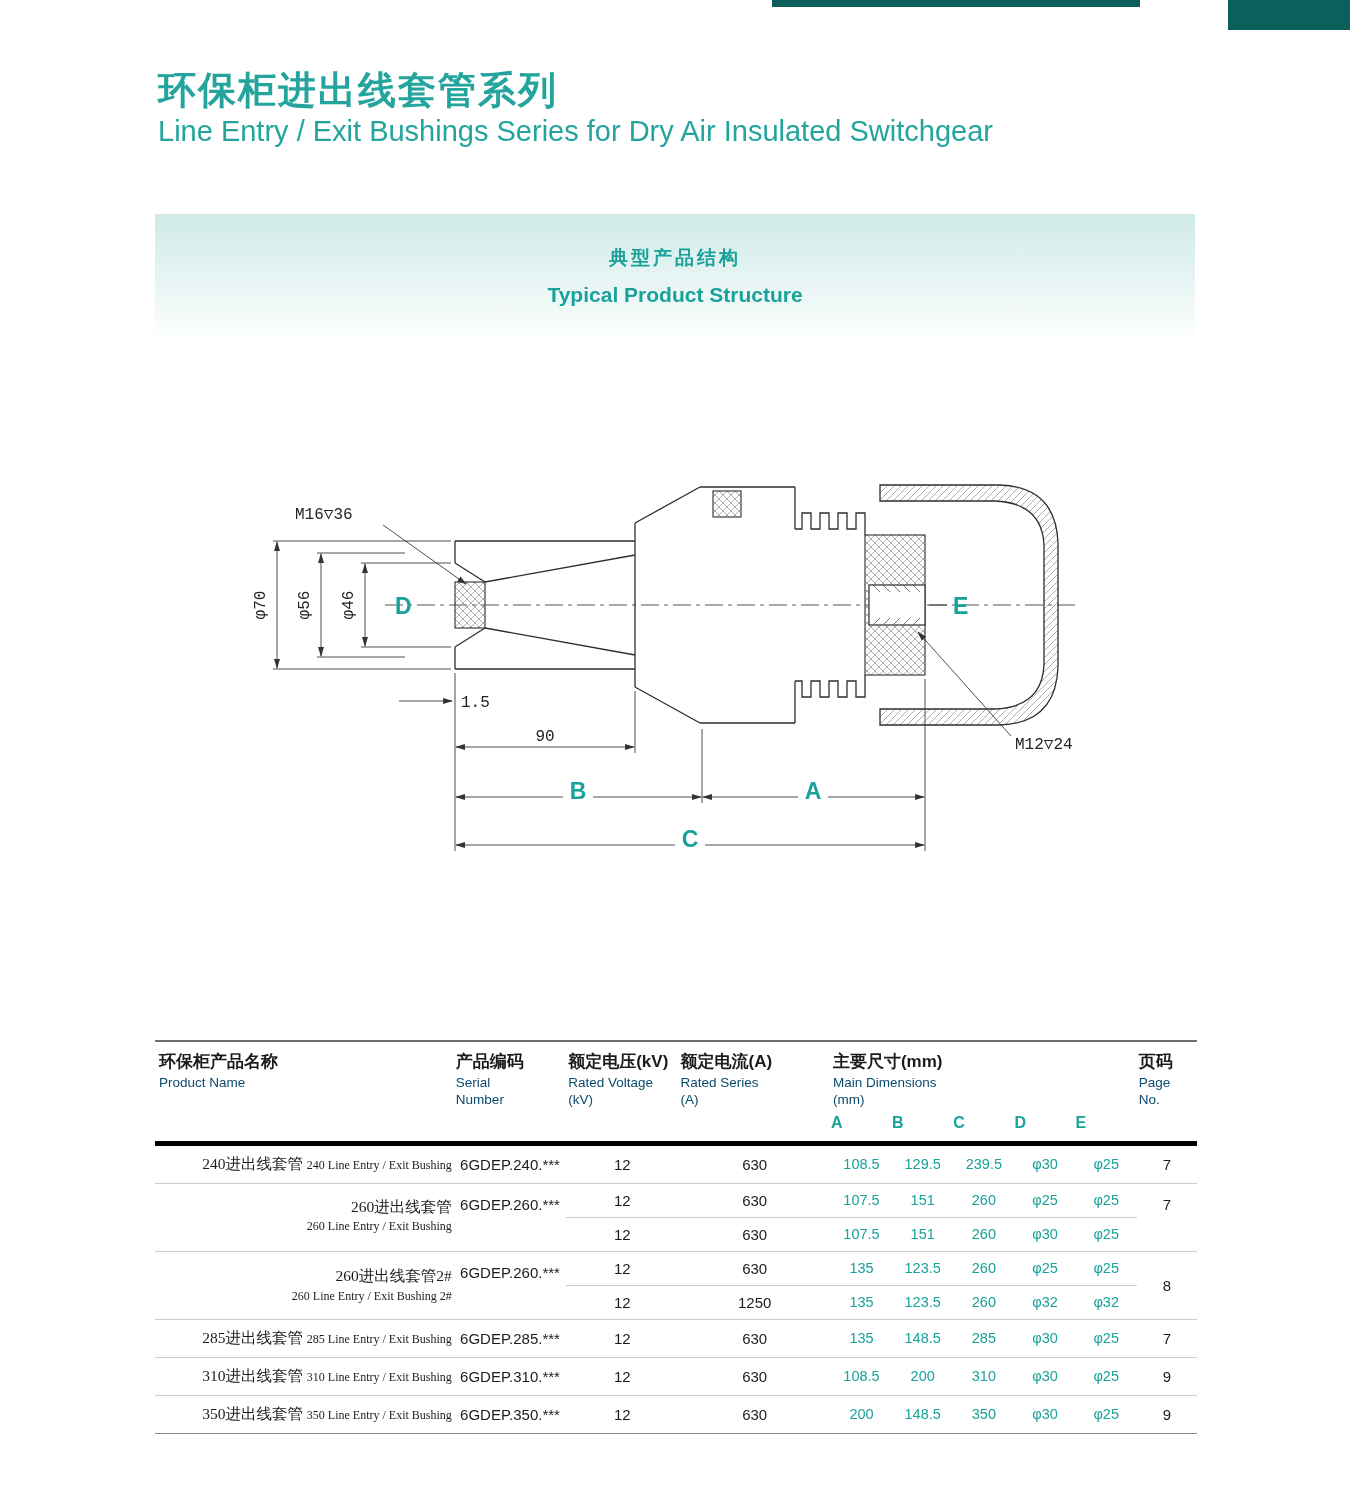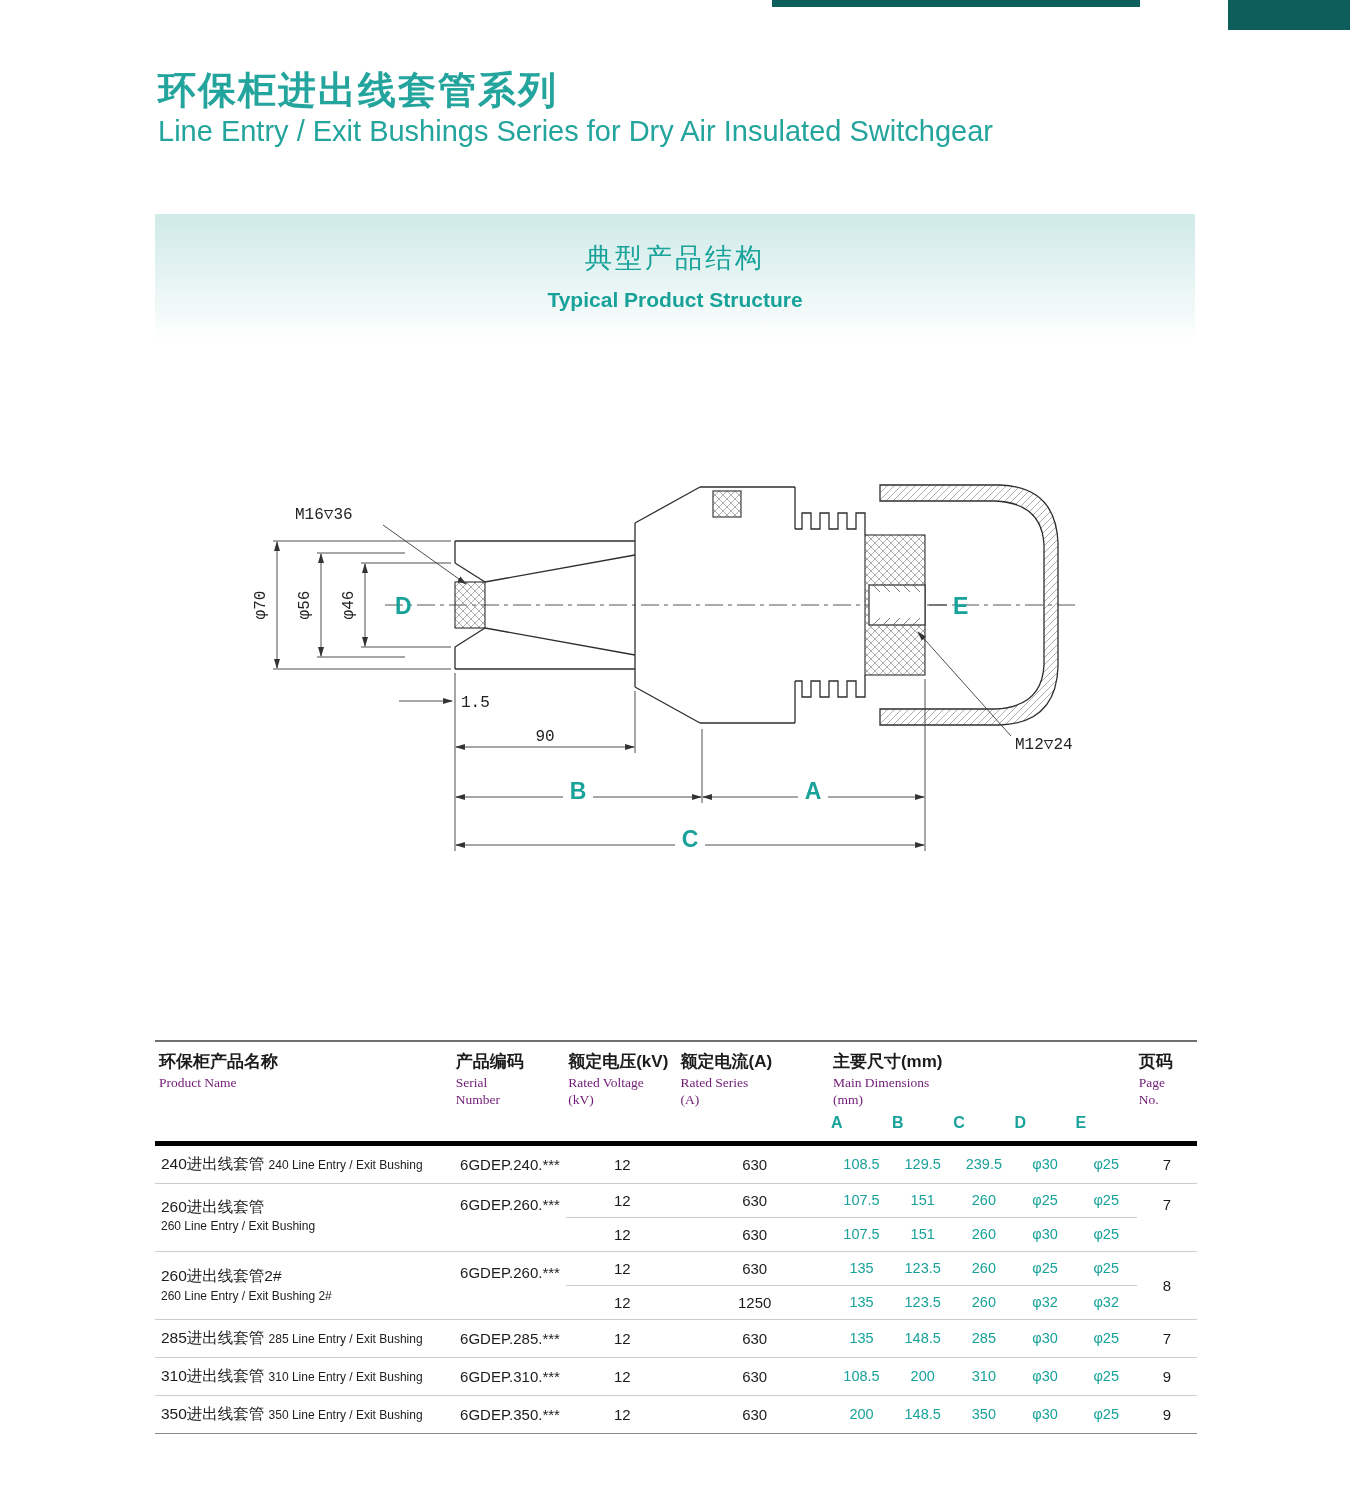--- a/index.html
+++ b/index.html
@@ -12,21 +12,21 @@
 
   
   .hdr{position:absolute;left:158px;top:68px;width:1040px;}
   .title-zh{font-size:38px;font-weight:bold;color:#23a49d;letter-spacing:2px;line-height:1.2;}
   .title-en{font-size:29px;font-weight:400;color:#23a49d;margin-top:0;line-height:1.2;}
 
   
   .banner{position:absolute;left:155px;top:214px;width:1040px;height:124px;
     background:linear-gradient(180deg,#cfeae8 0%,#eef8f7 70%,#fdfffe 100%);
     display:flex;flex-direction:column;align-items:center;justify-content:center;gap:12px;}
-  .banner-zh{font-size:27px;font-weight:normal;color:#18a29a;letter-spacing:3px;}
+  .banner-zh{font-size:19px;font-weight:bold;color:#18a29a;letter-spacing:3px;}
   .banner-en{font-size:21px;font-weight:bold;color:#18a29a;}
 
   
   .drawing{position:absolute;left:155px;top:455px;margin:0;}
   .cl{stroke:#444;stroke-width:0.9;fill:none;stroke-dasharray:18 5 4 5;}
   g[data-name="bushing-outline"] > *{stroke:#2e2e2e;stroke-width:1.3;fill:none;}
   .hx{fill:url(#xh);stroke:#2e2e2e;stroke-width:1.1;}
   .hd{fill:url(#dh);stroke:#2e2e2e;stroke-width:1.3;}
   .hole{fill:#fff;stroke:#2e2e2e;stroke-width:1.2;}
   .thin{stroke:#555;stroke-width:0.8;fill:none;}
@@ -34,25 +34,25 @@
   .lb{fill:#fff;stroke:none;}
   .t{font:16px "Liberation Mono",monospace;fill:#222;}
   .big{font:bold 23px "Liberation Sans",sans-serif;fill:#18a29a;}
 
   
   .table-wrap{position:absolute;left:155px;top:1040px;width:1042px;}
   table{border-collapse:collapse;width:100%;border-top:2px solid #6f6f6f;}
   th{font-weight:normal;vertical-align:top;padding:8px 2px 3px;text-align:left;}
   th.left{text-align:left;padding-left:4px;}
   .hz{font-size:17px;font-weight:bold;color:#1c1c1c;display:block;line-height:1.4;}
-  .he{font-size:13.5px;color:#701a75;display:block;line-height:1.3;font-family:Liberation Serif, serif;}
+  .he{font-size:13.5px;color:#0c4a6e;display:block;line-height:1.3;}
   th.dimcol{color:#18a29a;font-weight:bold;font-size:16px;padding:2px 0 9px;vertical-align:middle;}
   .bb{border-bottom:5px solid #000000;}
   td{font-size:15px;text-align:center;padding:8px 2px;border-bottom:1px solid #cdcdcd;color:#1c1c1c;vertical-align:middle;}
-  td.name{text-align:left;padding-left:6px;}
+  td.name{text-align:right;padding-left:6px;font-family:Liberation Serif, serif;}
   .nz{font-size:15.5px;}
   .ne{font-size:12px;}
   td.stack .nz,td.stack .ne{display:block;line-height:1.45;}
   td.dimv{color:#18a29a;font-size:14.5px;}
   td.vtop{vertical-align:top;padding-top:12px;}
   tbody tr:last-child td{border-bottom:1.6px solid #8a8a8a;}
 </style>
 </head>
 <body>
 

